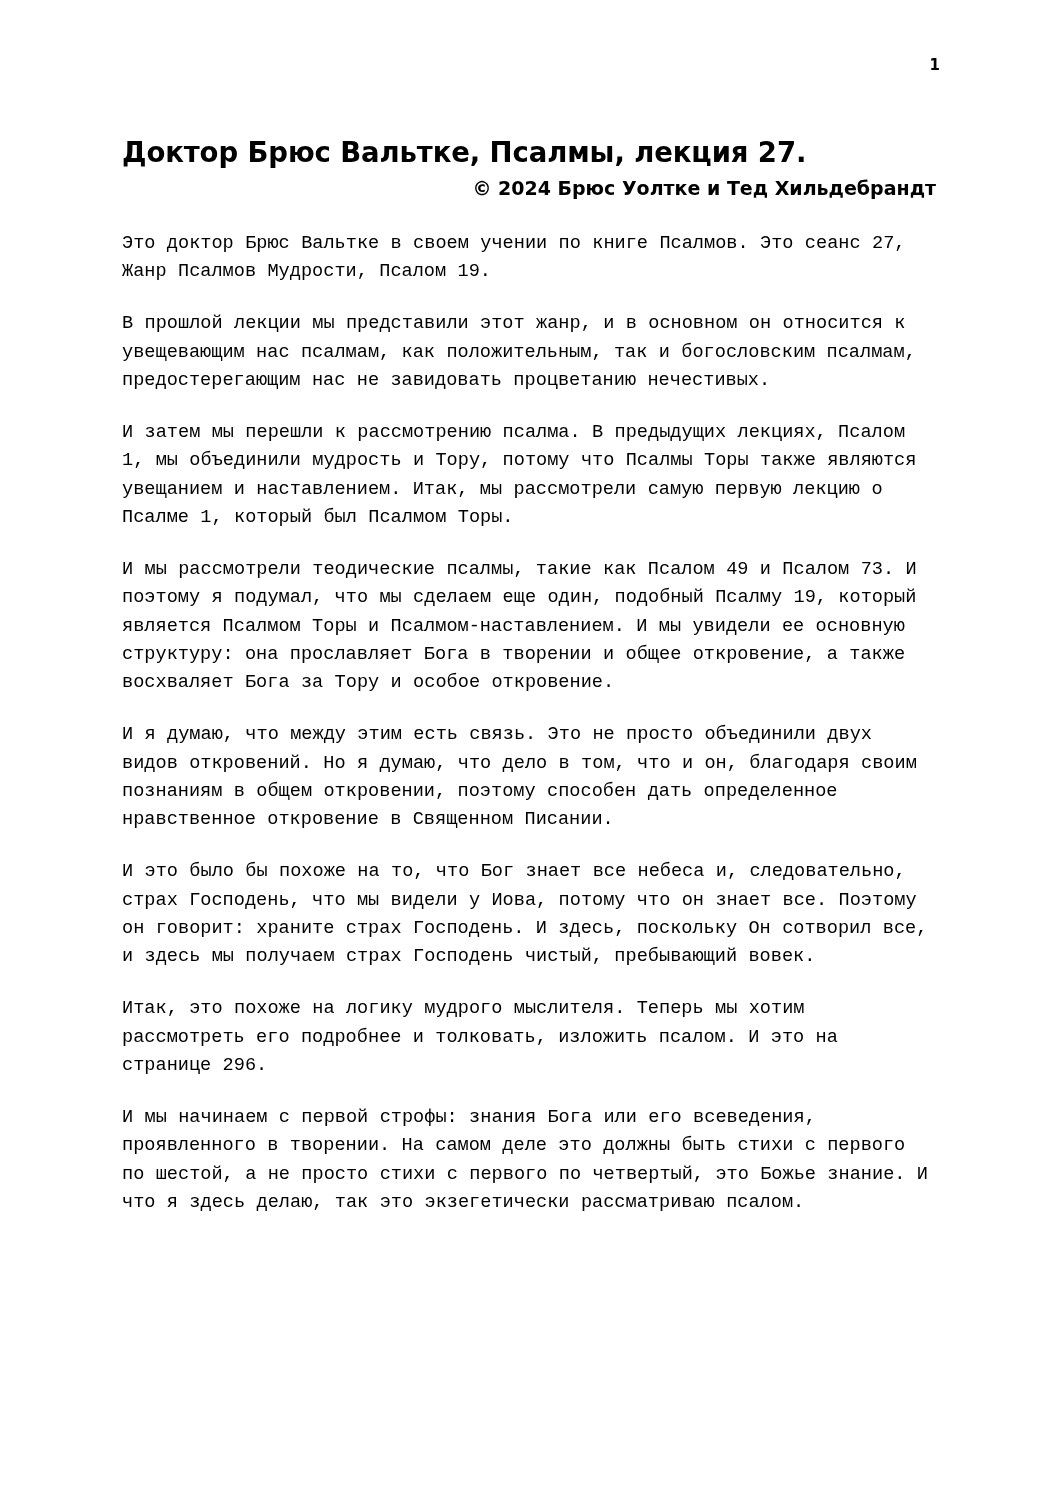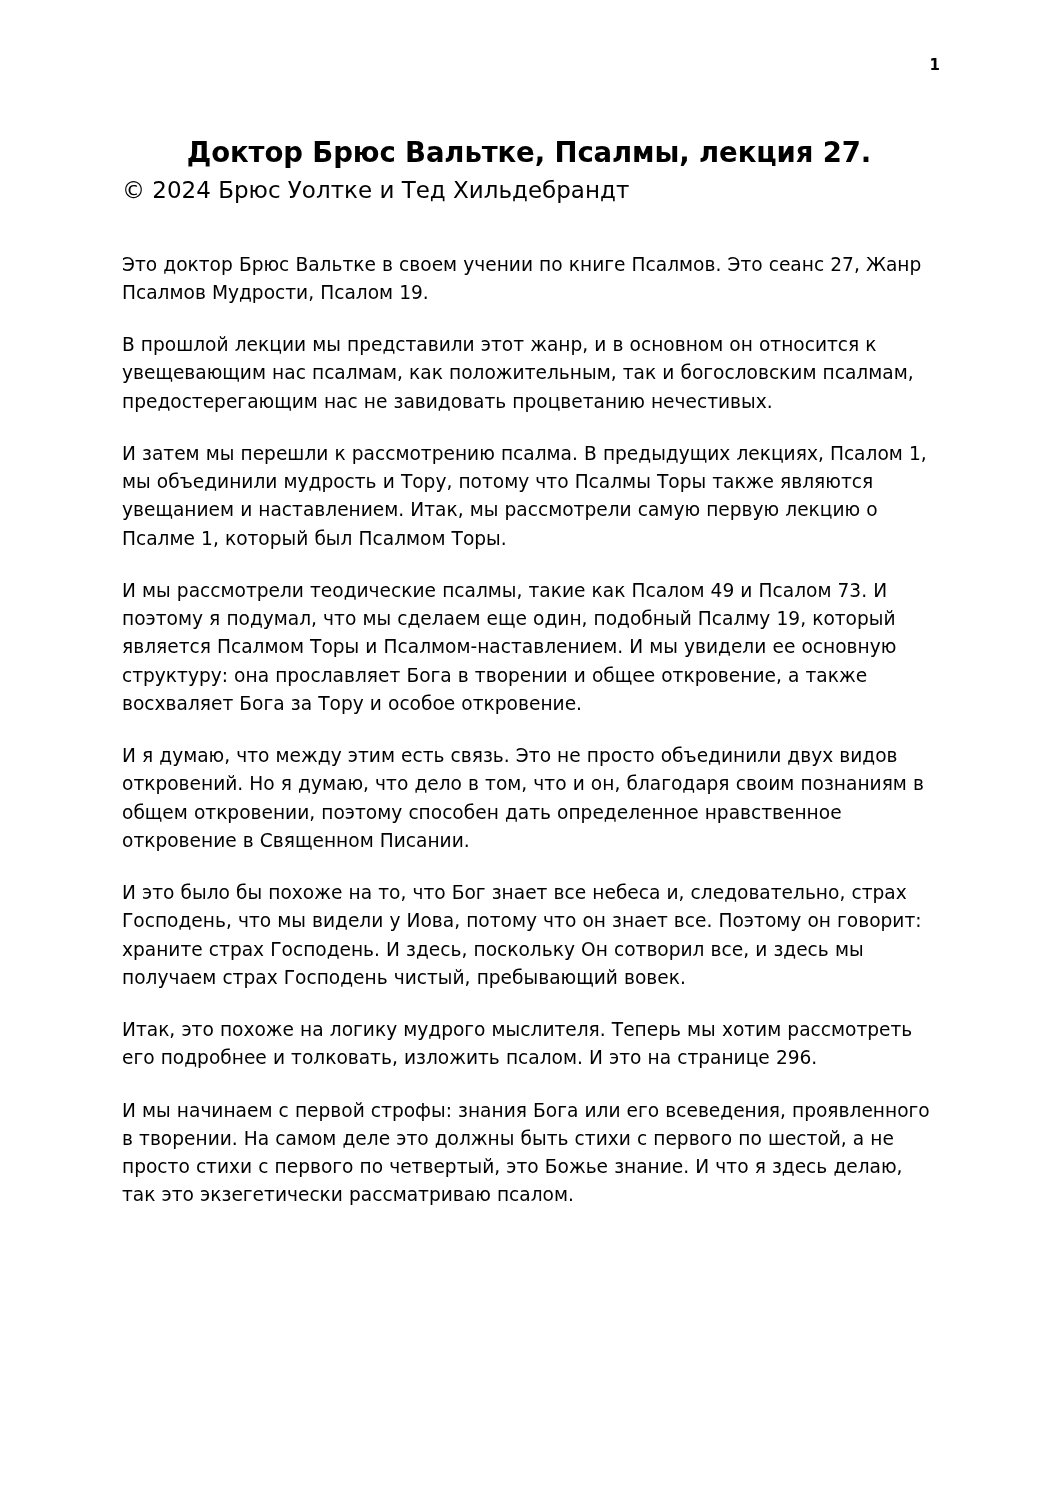--- a/index.html
+++ b/index.html
@@ -21,36 +21,36 @@
   .page-number {
     position: absolute;
     top: 58px;
     right: 118px;
     font-size: 15px;
     font-weight: bold;
     color: #000;
     line-height: 1;
   }
   .doc-title {
-    text-align: center;
     font-size: 27.5px;
     font-weight: bold;
     letter-spacing: -0.1px;
     margin: 84px 0 0 0;
     line-height: 1.2;
   }
   .doc-subtitle {
-    text-align: left;
-    font-size: 23px;
-    font-weight: normal;
+    text-align: right;
+    font-size: 19px;
+    font-weight: bold;
     margin: 8px 0 0 0;
     line-height: 1.2;
   }
   .body-copy {
-    margin-top: 46px;
+    margin-top: 30px;
+    font-family: Liberation Mono, monospace;
   }
   .body-copy p {
     font-size: 18.6px;
     line-height: 1.52;
     margin: 0 0 24px 0;
     text-align: left;
     word-spacing: 0.2px;
   }
   .body-copy p:last-child {
     margin-bottom: 0;

